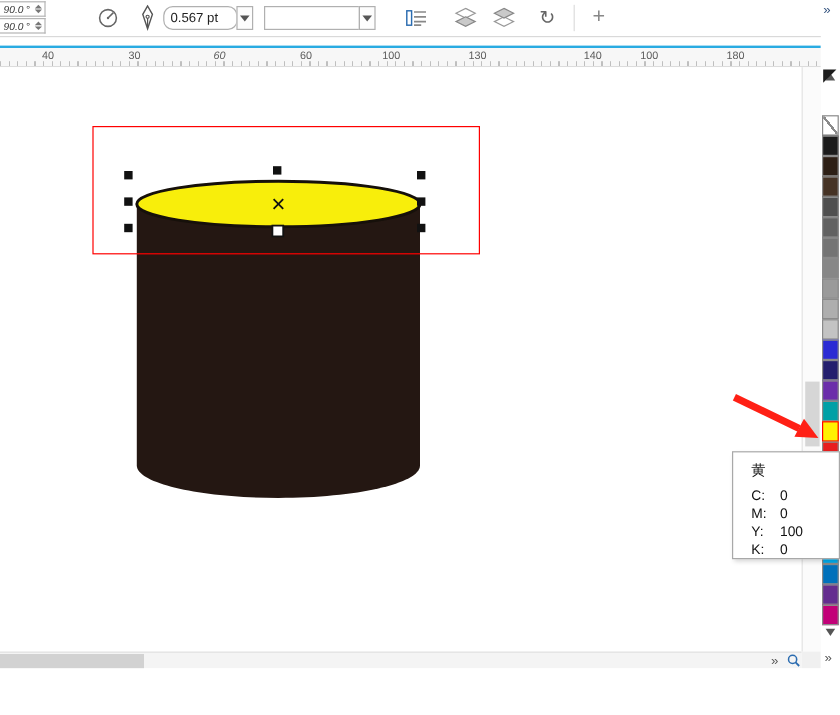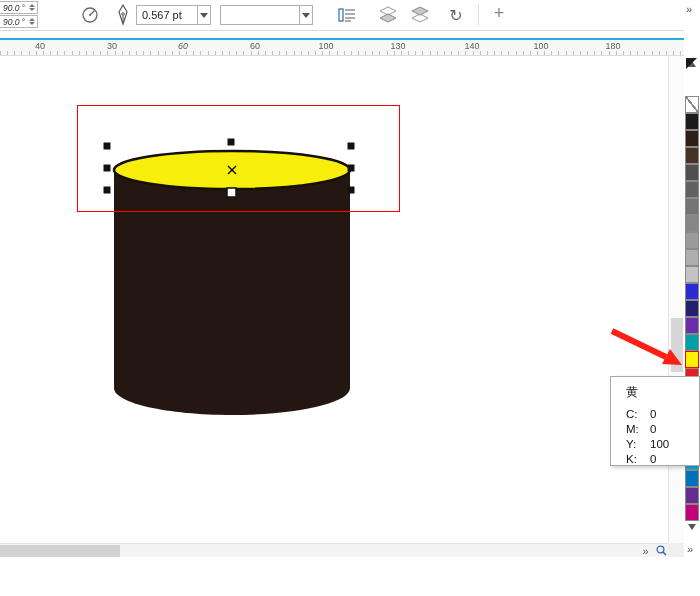--- a/index.html
+++ b/index.html
@@ -87,21 +87,21 @@
   </div>
 
   <div class="tb-icon" style="left:112px;">
     <svg width="16" height="22" viewBox="0 0 16 22">
       <path d="M8 1 L12 8 L8 20 L4 8 Z" fill="none" stroke="#555" stroke-width="1.2"></path>
       <circle cx="8" cy="10" r="1.3" fill="none" stroke="#555" stroke-width="1"></circle>
       <line x1="8" y1="11.5" x2="8" y2="19" stroke="#555" stroke-width="1"></line>
     </svg>
   </div>
 
-  <div class="combo" style="left:136px;width:62px;">
+  <div class="combo" style="left:136px;width:62px;border-radius:8px;">
     <span>0.567 pt</span>
   </div>
   <div class="combo-btn" style="left:197px;">
     <span class="tri-dn"></span>
   </div>
 
   <div class="combo" style="left:220px;width:80px;">
     <span></span>
   </div>
   <div class="combo-btn" style="left:299px;">
@@ -144,21 +144,21 @@
 
 <div class="guideline" style="background: rgb(41, 171, 226);"></div>
 
 <div class="ruler">
   <span class="num" style="left:40px;">40</span>
   <span class="num" style="left:112px;">30</span>
   <span class="num" style="left:183px;font-style:italic;">60</span>
   <span class="num" style="left:255px;">60</span>
   <span class="num" style="left:326px;">100</span>
   <span class="num" style="left:398px;">130</span>
-  <span class="num" style="left:472px;">140</span>
+  <span class="num" style="left:494px;">140</span>
   <span class="num" style="left:541px;">100</span>
   <span class="num" style="left:613px;">180</span>
 </div>
 
 <div class="canvas"></div>
 
 <svg class="draw-layer" viewBox="0 0 700 596">
 
   <path d="M114,170 L114,388 C114,403 167,415 232,415 C297,415 350,403 350,388 L350,170 Z" fill="#241712"></path>
 

